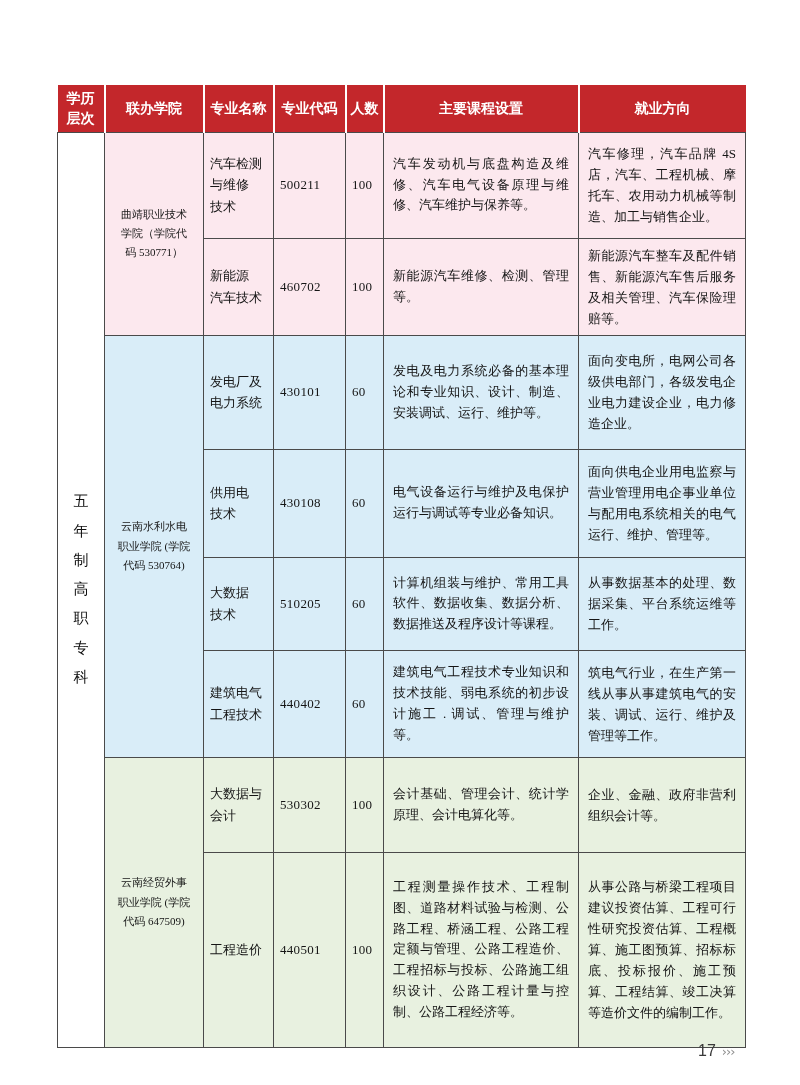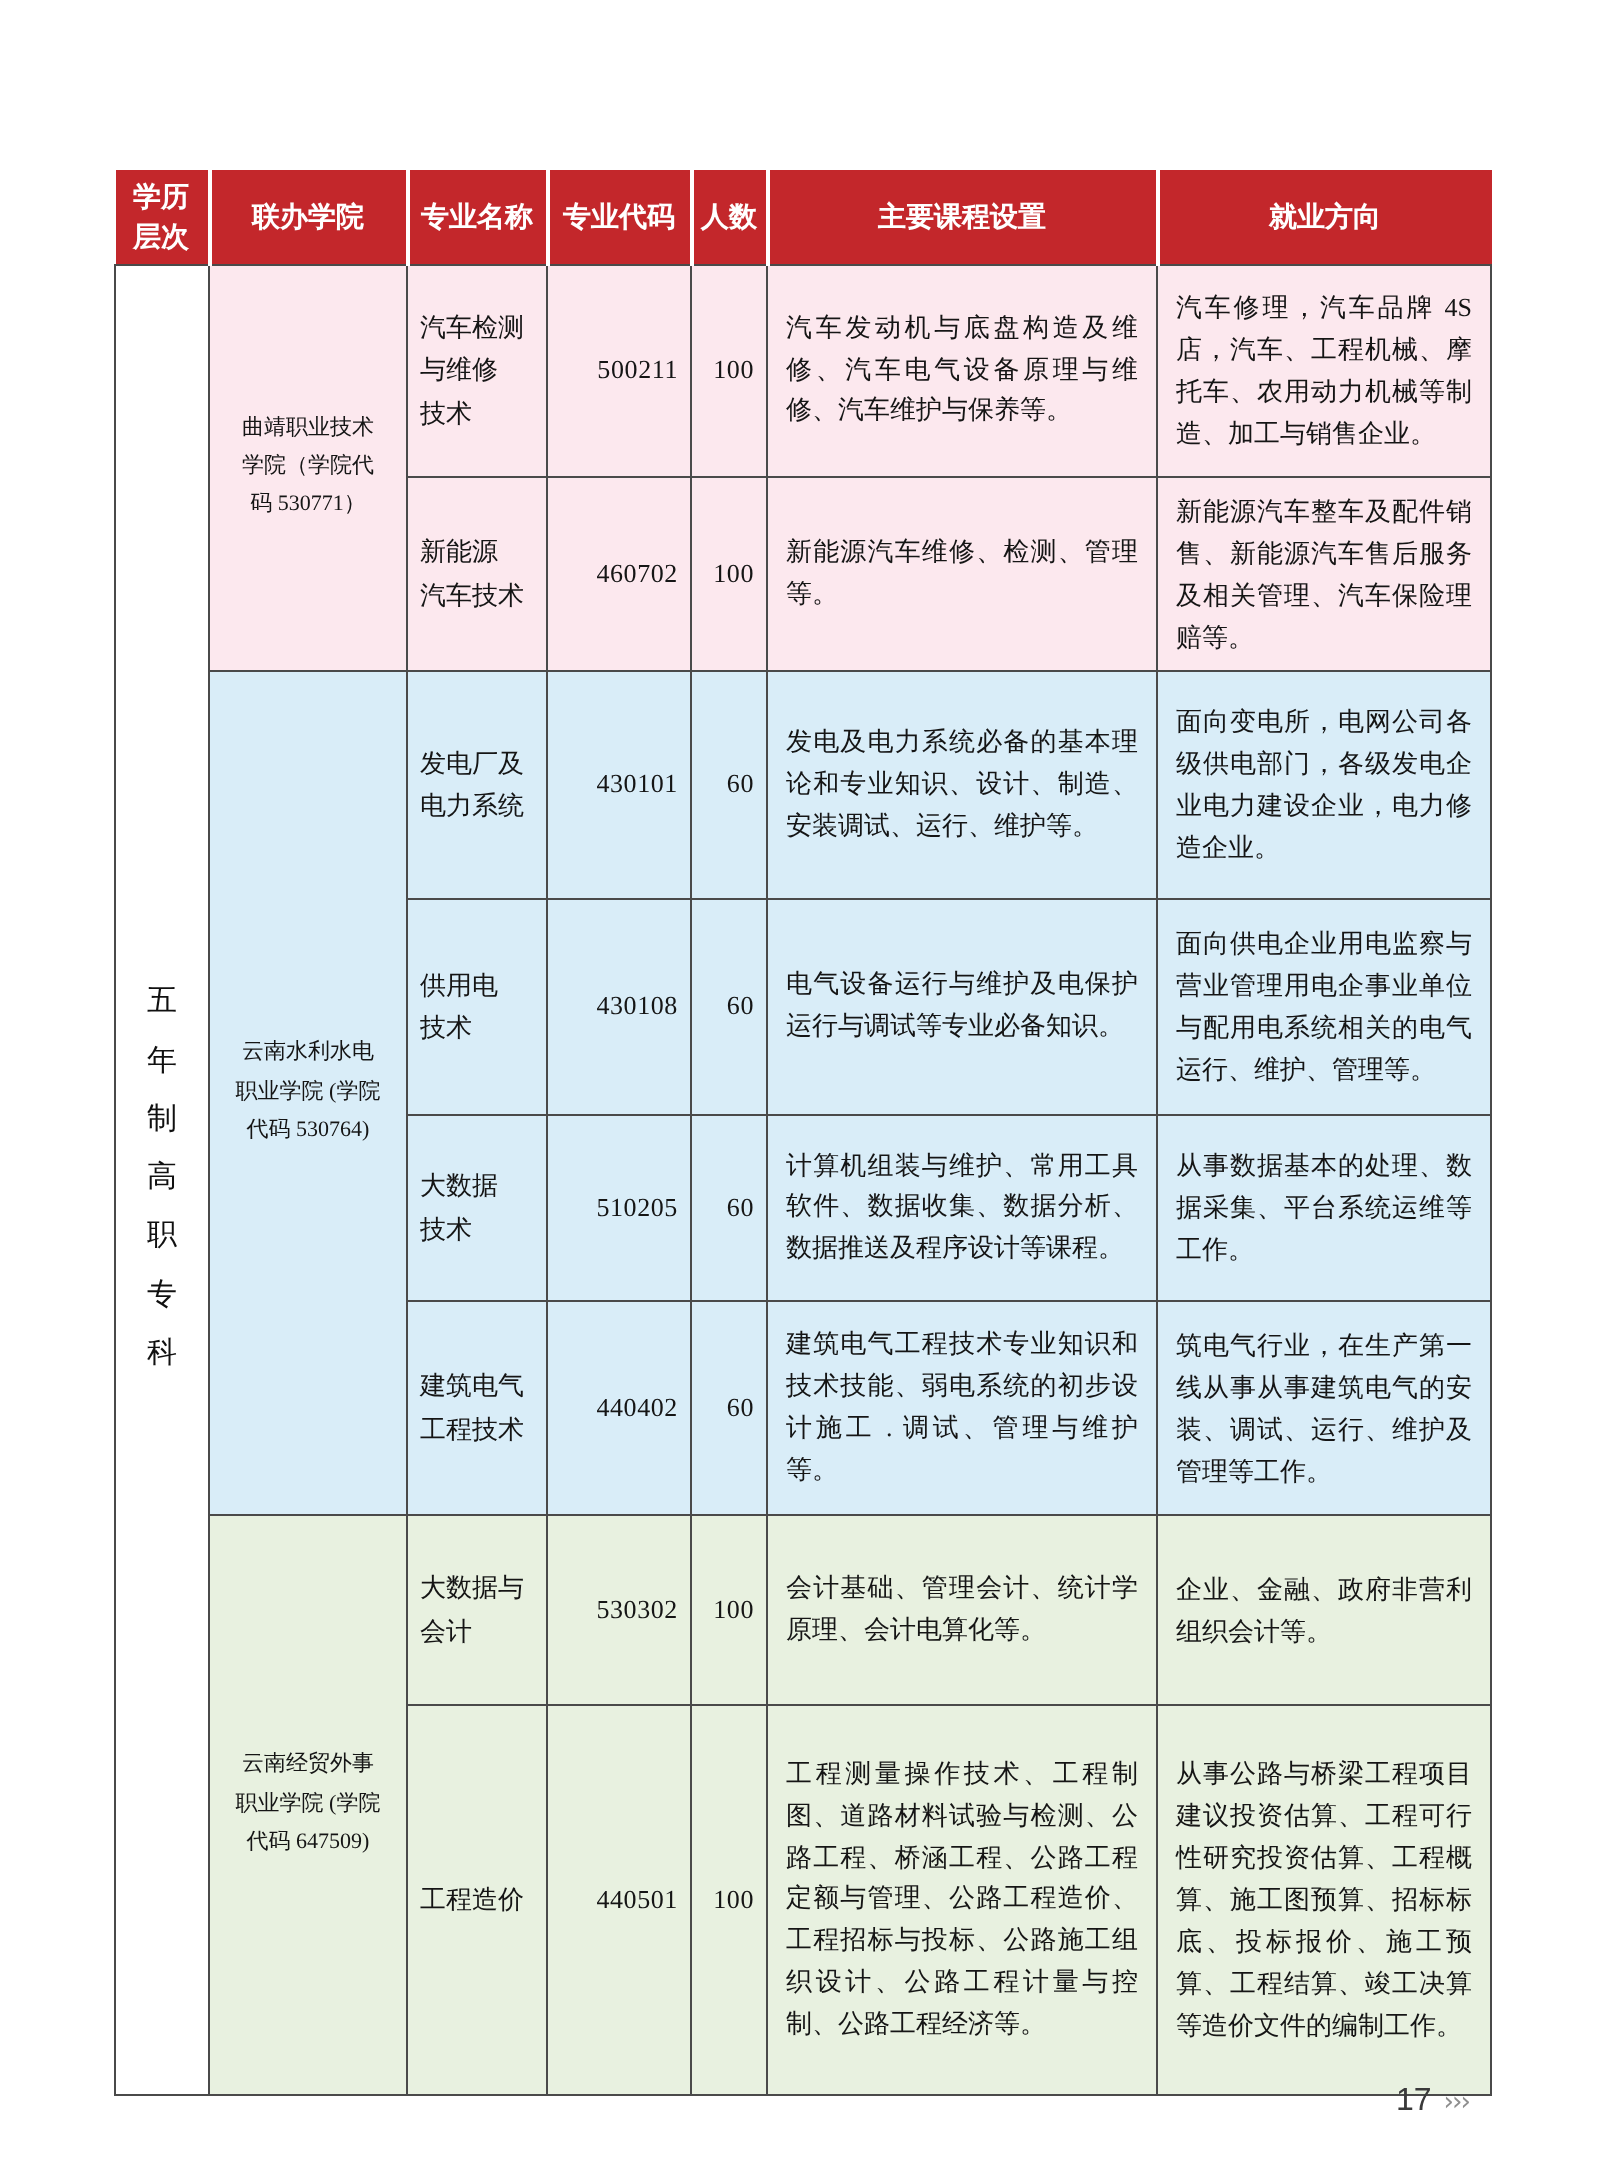--- a/index.html
+++ b/index.html
@@ -25,21 +25,21 @@
   th:first-child { border-left:none; }
   th:last-child  { border-right:none; }
 
   td {
     border:1px solid #4a4a4a; font-size:13px; vertical-align:middle;
     padding:4px 6px; color:#151515;
   }
   td.lvl     { background:#ffffff; padding:0; }
   td.college { text-align:center; white-space:pre-line; line-height:1.75; font-size:11px; }
   td.major   { text-align:left; white-space:pre-line; line-height:1.65; }
-  td.code, td.count { text-align:right; letter-spacing:0.3px; }
+  td.code, td.count { text-align:left; letter-spacing:0.3px; }
   td.courses { text-align:justify; padding:6px 9px; line-height:1.6; }
   td.career  { text-align:justify; padding:6px 9px; line-height:1.62; }
 
   .g1 { background:#fce8ee; }
   .g2 { background:#d9edf8; }
   .g3 { background:#e8f1e0; }
 
   .vert {
     width:15px; margin:0 auto; font-size:15px; line-height:1.95;
     word-break:break-all; white-space:normal; text-align:center; color:#101010;

